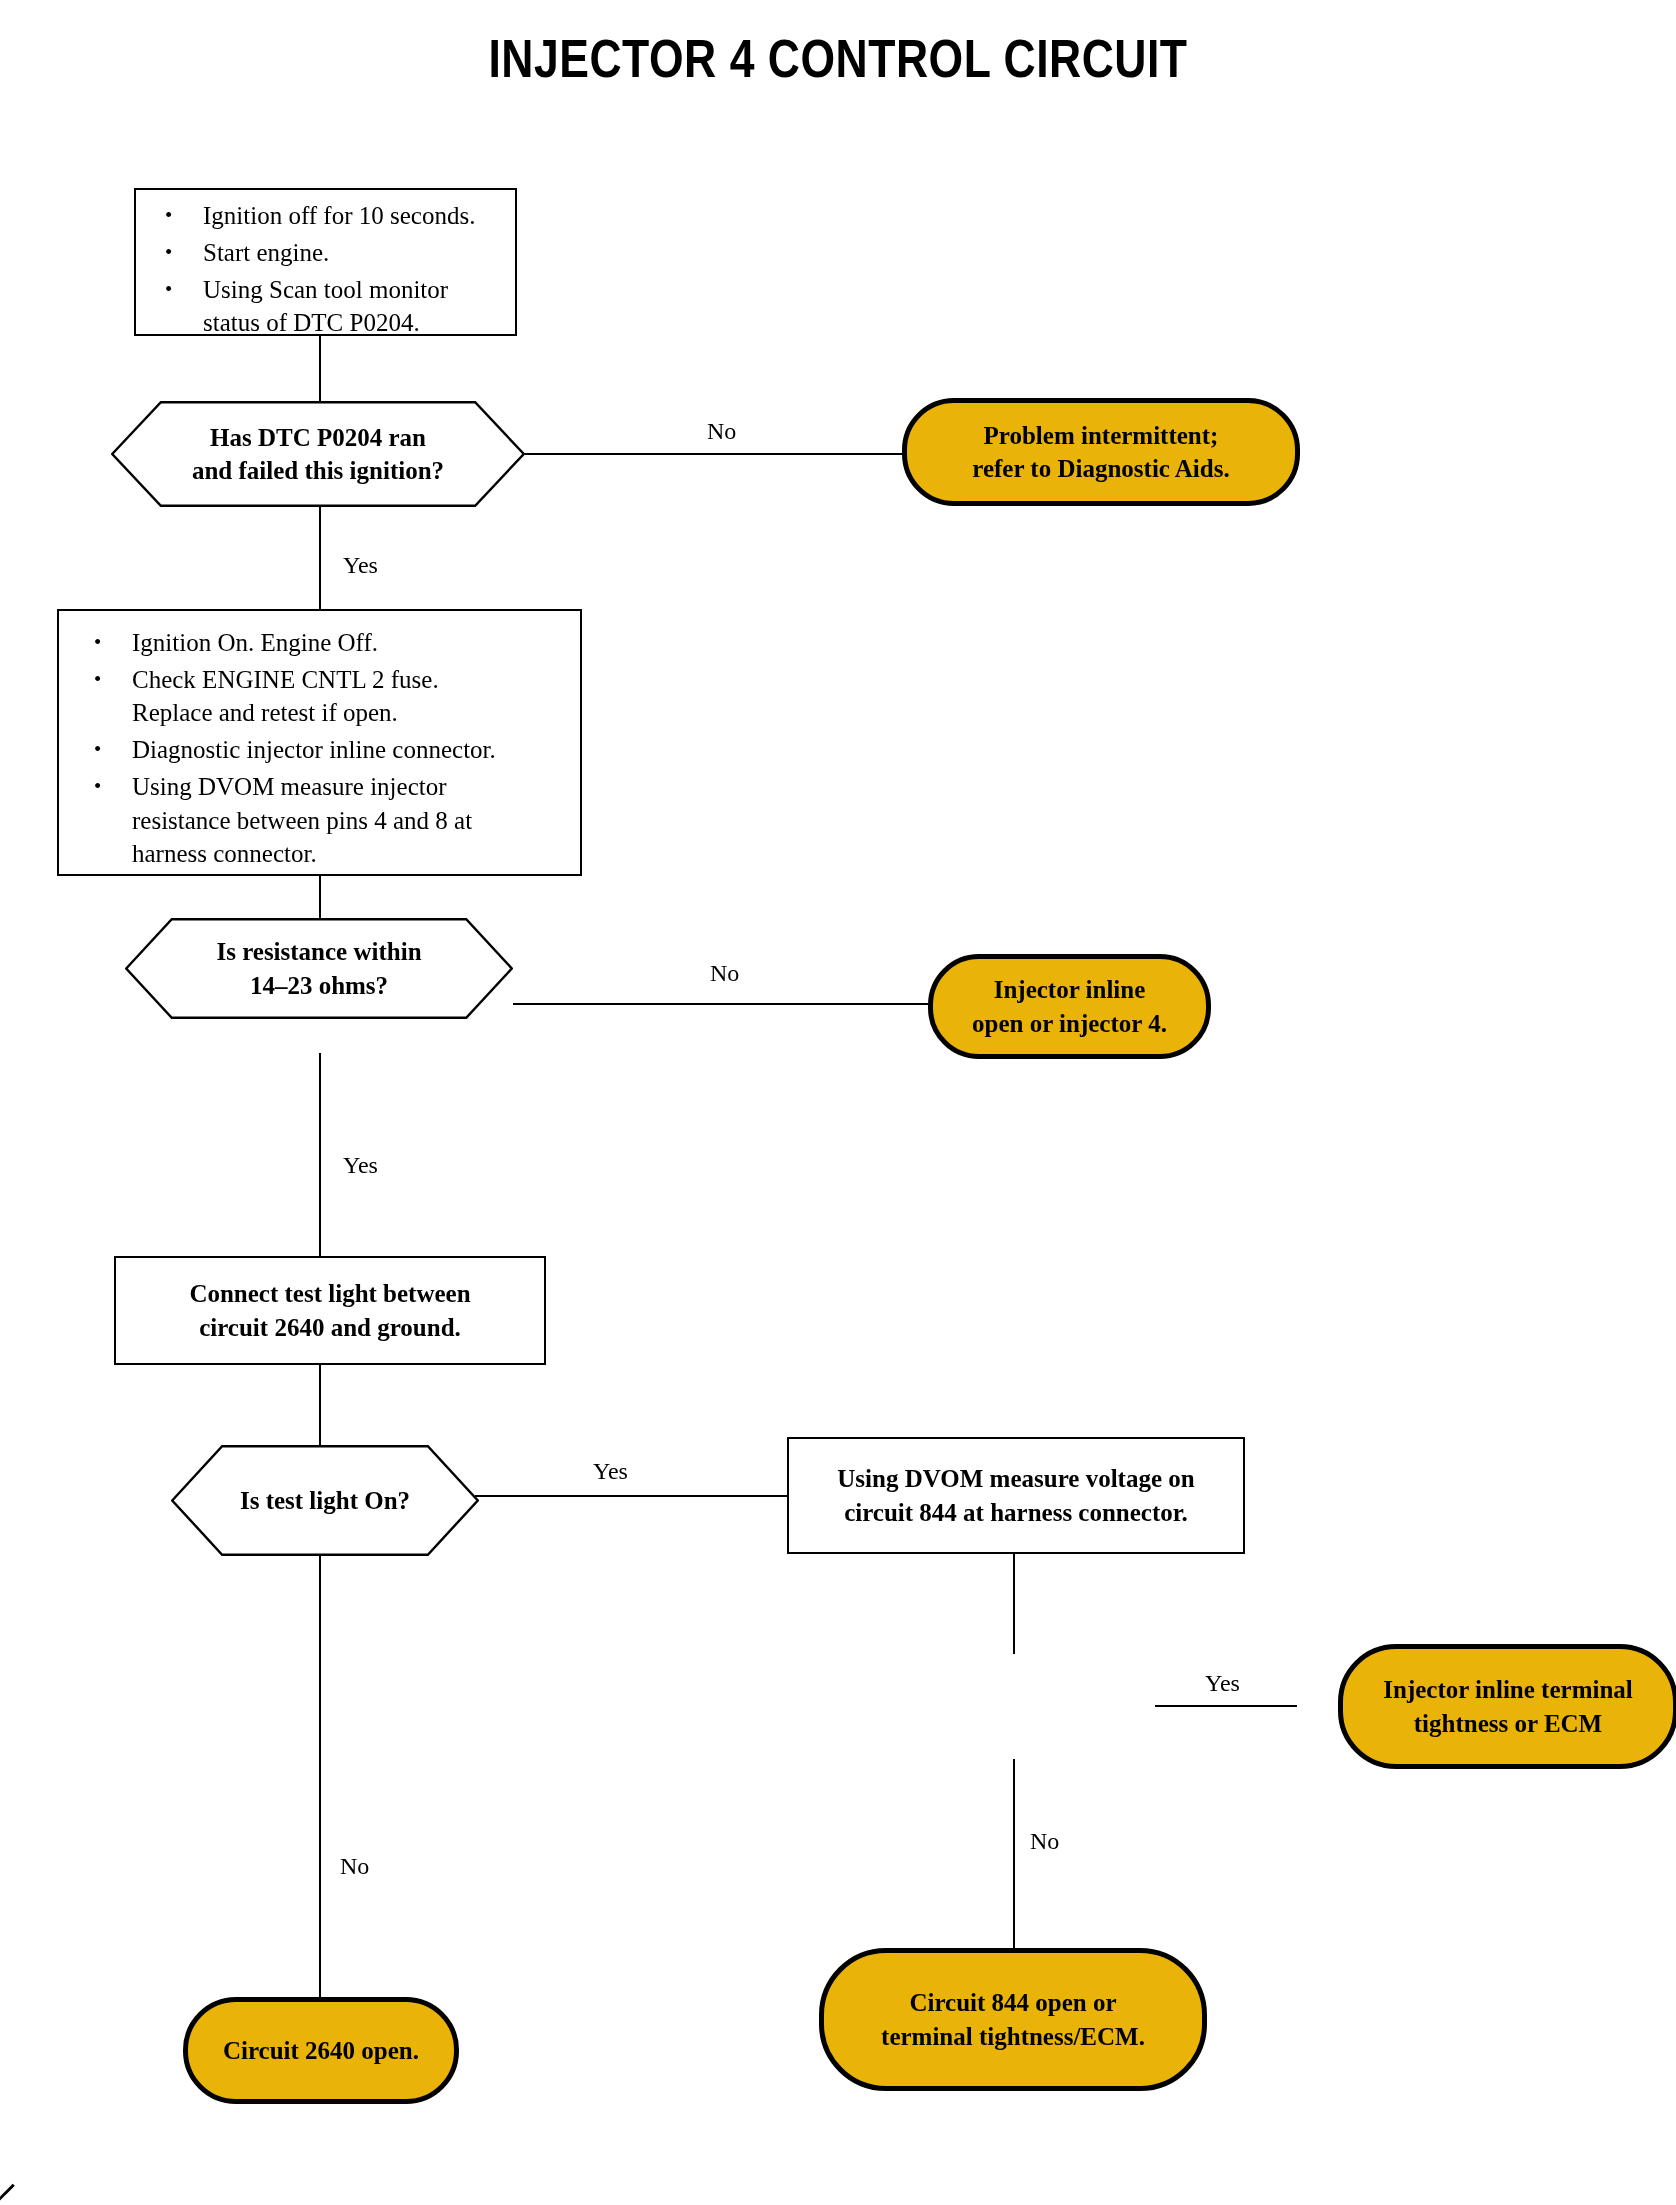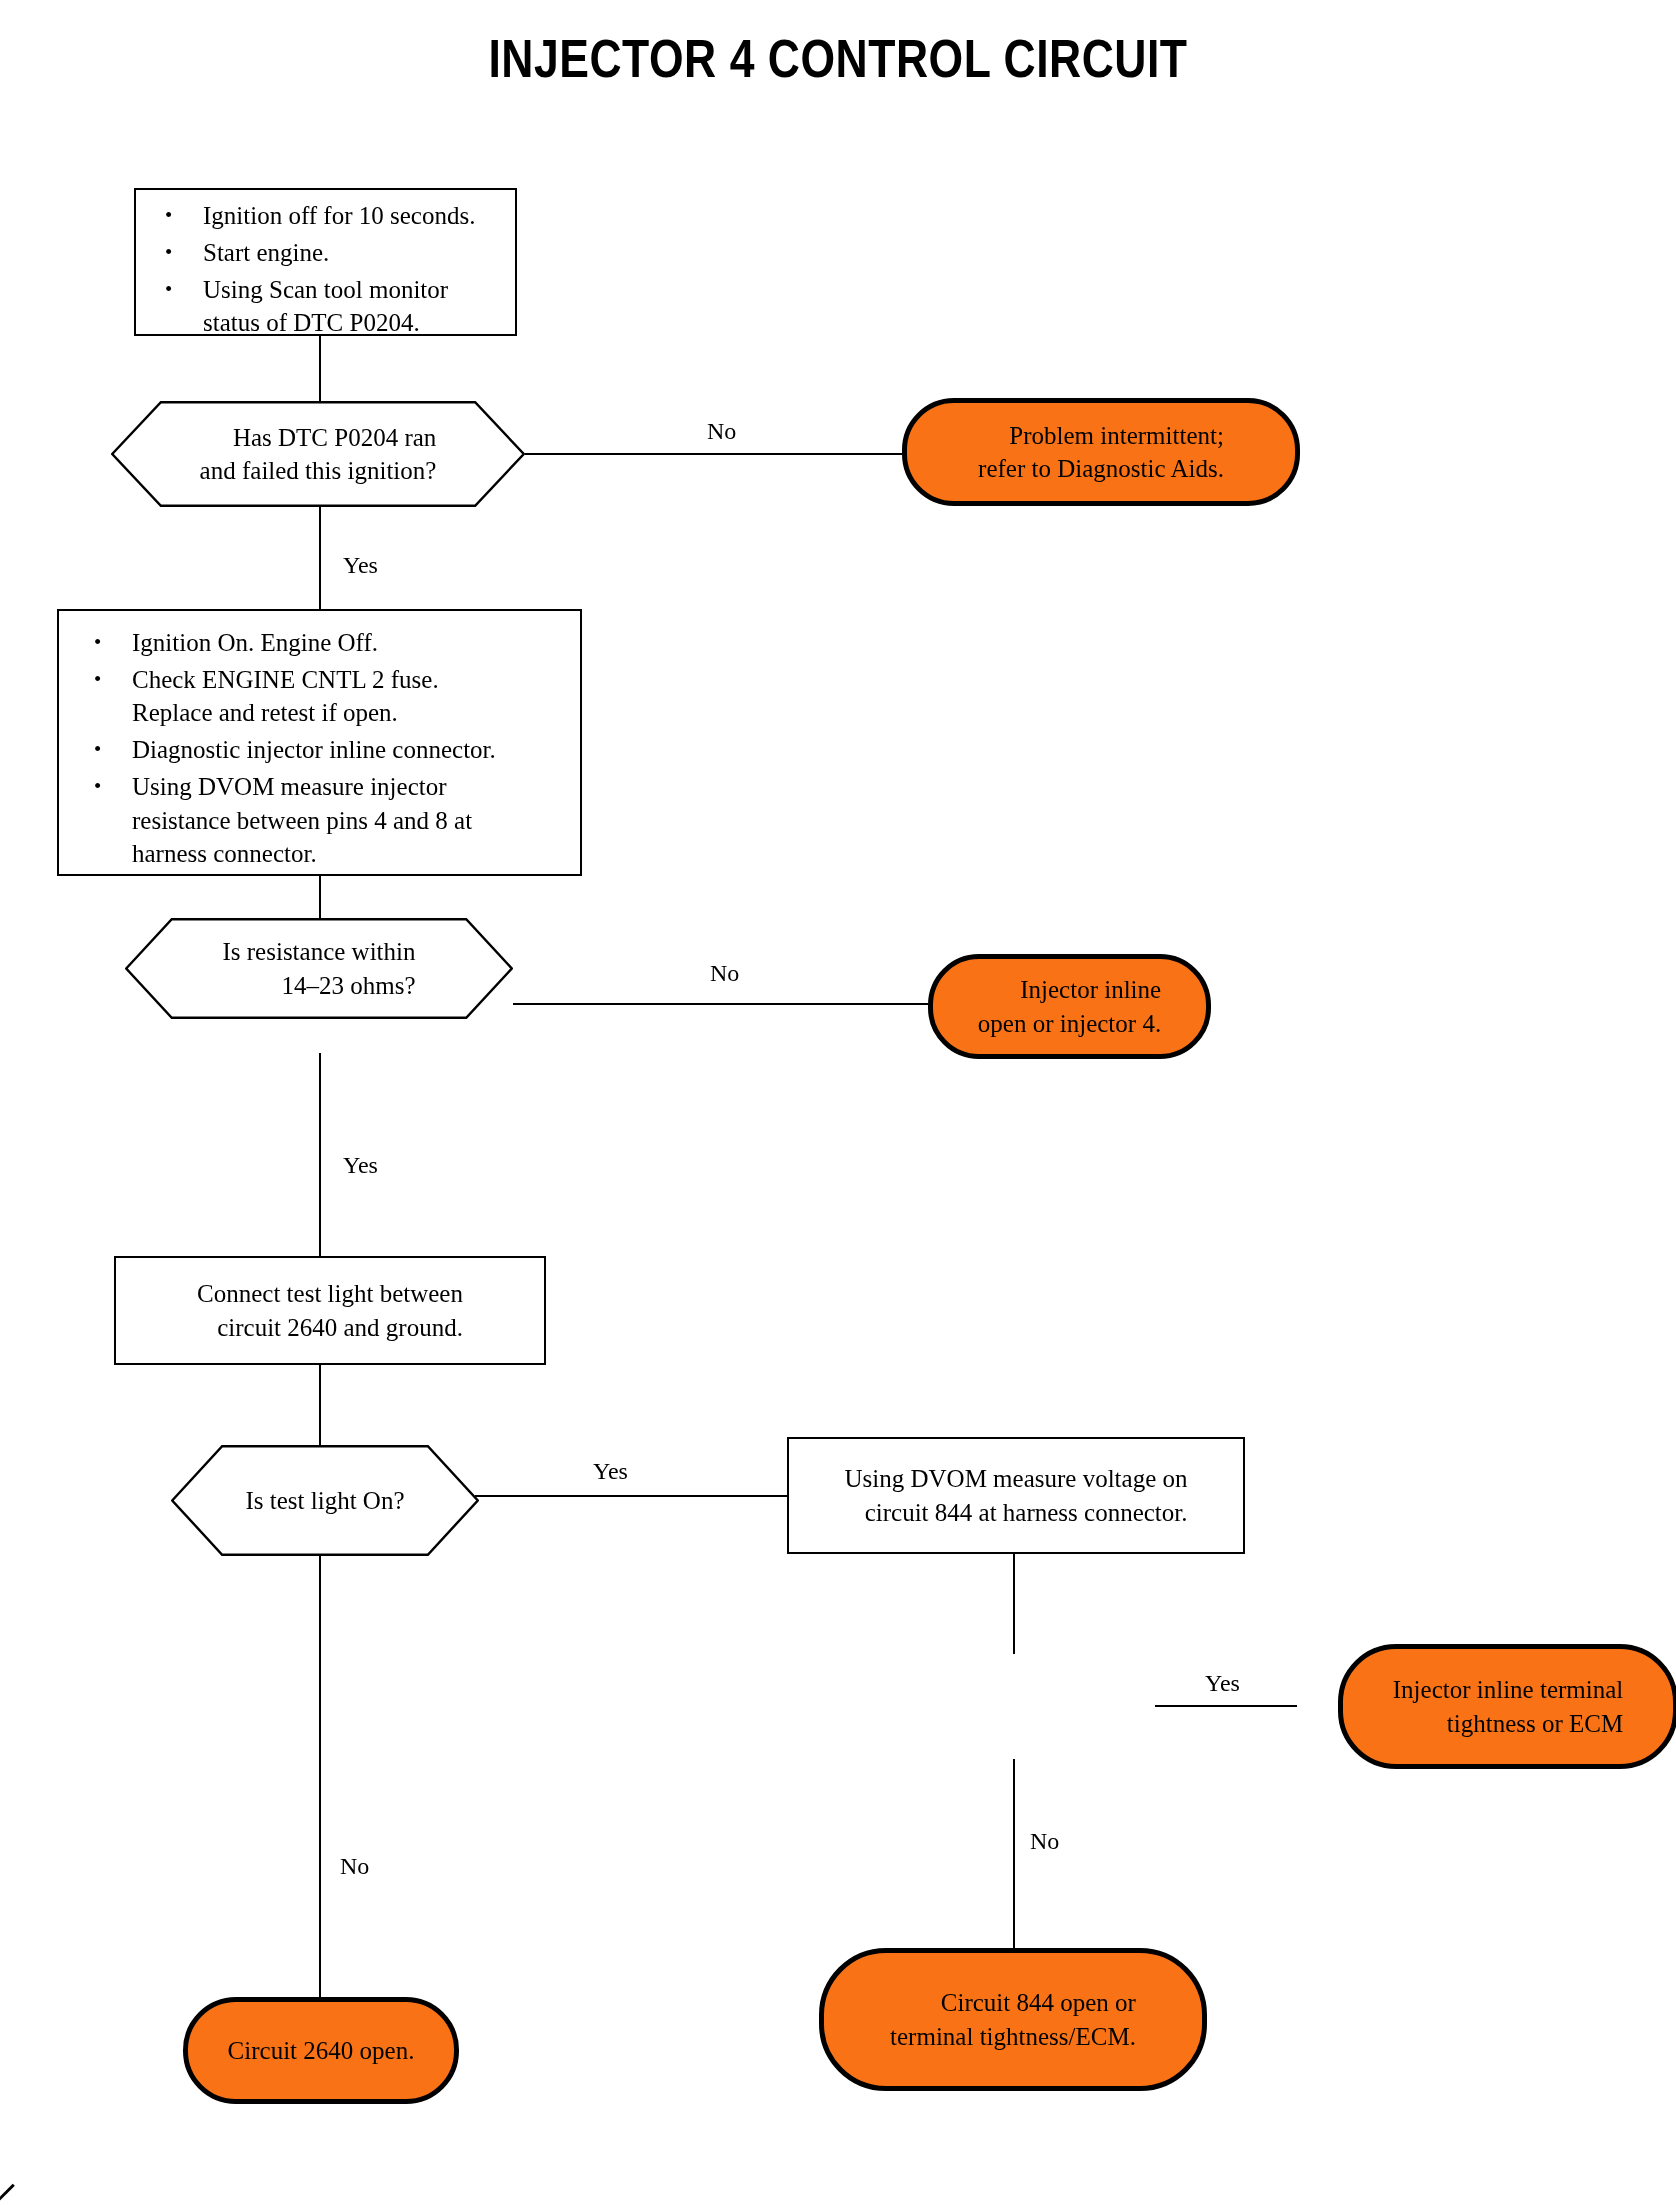--- a/index.html
+++ b/index.html
@@ -12,27 +12,27 @@
     position:absolute;left:0;top:30px;width:100%;margin:0;
     font-family:"Liberation Sans","DejaVu Sans",sans-serif;
     font-weight:700;font-size:53px;line-height:1.1;text-align:center;
     transform:scaleX(0.84);letter-spacing:0.6px;
   }
   .line{position:absolute;background:#000;}
   .line.v{width:2.4px;}
   .line.h{height:2.4px;}
   .node{position:absolute;display:flex;align-items:center;justify-content:center;box-sizing:border-box;}
   .rect{border:2.4px solid #000;background:#fff;}
-  .stadium{border:5.5px solid #000;background:#f97316;}
+  .stadium{border:5.5px solid #000;background:#eab308;}
   .hex{background:transparent;}
   .hex svg{position:absolute;left:0;top:0;width:100%;height:100%;}
   .hex polygon{fill:#ffffff;stroke:#000000;stroke-width:4;}
   .node-text{
-    position:relative;white-space:pre-line;text-align:right;
-    font-size:25px;line-height:1.34;
+    position:relative;white-space:pre-line;text-align:center;
+    font-size:25px;line-height:1.34;font-weight:bold;
   }
   .bullets{position:absolute;left:0;top:0;width:100%;box-sizing:border-box;}
   .bullets .bullet-item{display:flex;align-items:flex-start;font-size:25px;line-height:1.34;}
   .bullets .bullet-item + .bullet-item{margin-top:3.6px;}
   .bullets .bullet{width:38px;flex:0 0 38px;font-size:20.7px;line-height:1.6;}
   .bullets .bullet-text{white-space:pre-line;}
   #start-steps .bullets{padding:8.5px 12px 0 29px;}
   #check-steps .bullets{padding:14.6px 12px 0 35px;}
   .edge-label{position:absolute;font-size:24px;line-height:1.1;}
   .corner-mark{

